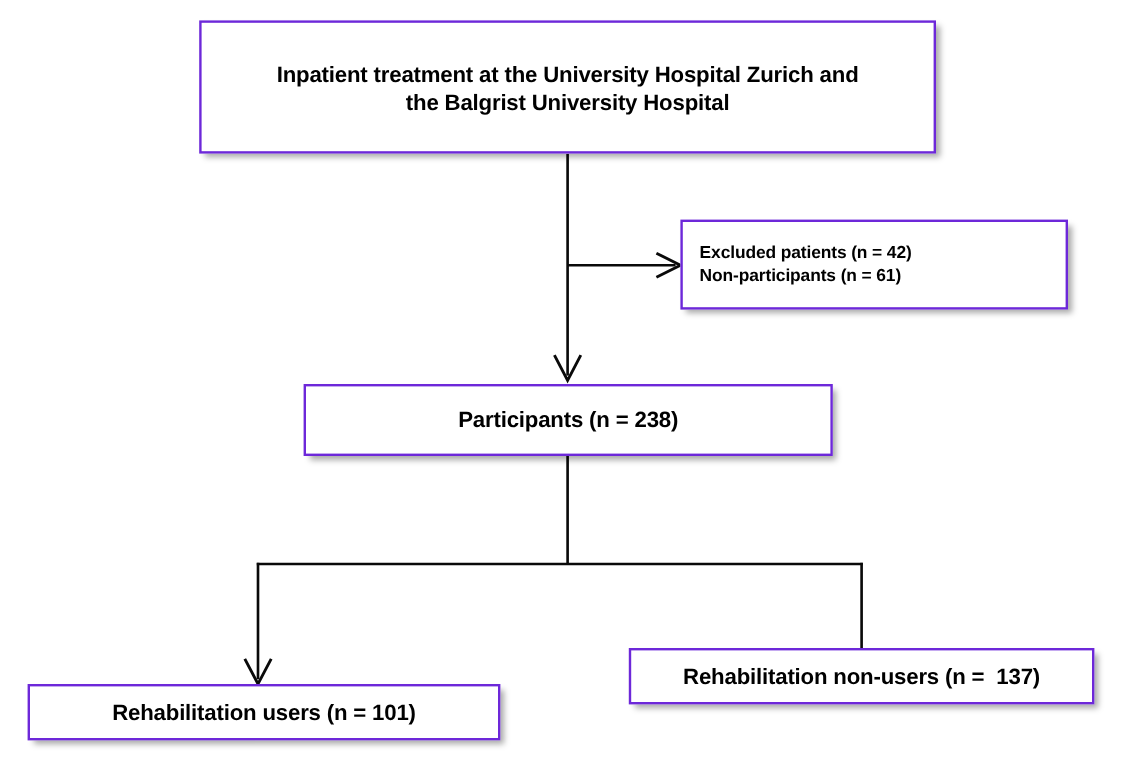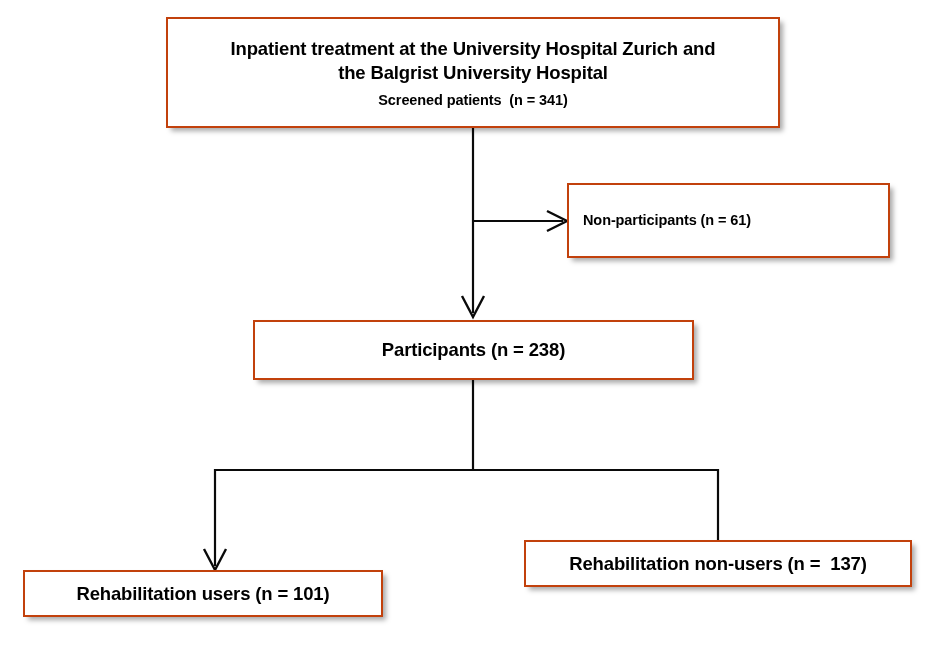--- a/index.html
+++ b/index.html
@@ -40,21 +40,21 @@
     stroke-width: 2.4;
     stroke-linecap: butt;
     stroke-linejoin: miter;
   }
 
   
   .node {
     position: absolute;
     box-sizing: border-box;
     background: #ffffff;
-    border: 2px solid #c2410c;
+    border: 2px solid #6d28d9;
     box-shadow: 4px 4px 5px -1px rgba(0,0,0,0.34);
     display: flex;
     flex-direction: column;
     justify-content: center;
     color: #000000;
   }
   .node .ln {
     font-weight: bold;
     line-height: 1.27;
     white-space: pre;
@@ -107,21 +107,21 @@
   }
   #node-participants .ln {
     font-size: 18.5px;
     letter-spacing: -0.15px;
   }
 
   
   #node-rehab-users {
     left: 23px;
     top: 570px;
-    width: 360px;
+    width: 394px;
     height: 47px;
     align-items: center;
   }
   #node-rehab-users .ln {
     font-size: 18.5px;
     letter-spacing: -0.15px;
   }
 
   
   #node-rehab-nonusers {
@@ -155,24 +155,24 @@
     <line x1="215" y1="469" x2="215" y2="566"></line>
     <polyline class="head" points="204,549 215,570 226,549"></polyline>
 
     <line x1="718" y1="469" x2="718" y2="566"></line>
     <polyline class="head" points="707,549 718,570 729,549"></polyline>
   </svg>
 
   <div class="node" id="node-screened">
     <div class="ln title-ln">Inpatient treatment at the University Hospital Zurich and</div>
     <div class="ln title-ln">the Balgrist University Hospital</div>
-    <div class="ln sub-ln">Screened patients  (n = 341)</div>
   </div>
 
   <div class="node" id="node-excluded">
+    <div class="ln">Excluded patients (n = 42)</div>
     <div class="ln">Non-participants (n = 61)</div>
   </div>
 
   <div class="node" id="node-participants">
     <div class="ln">Participants (n = 238)</div>
   </div>
 
   <div class="node" id="node-rehab-users">
     <div class="ln">Rehabilitation users (n = 101)</div>
   </div>

